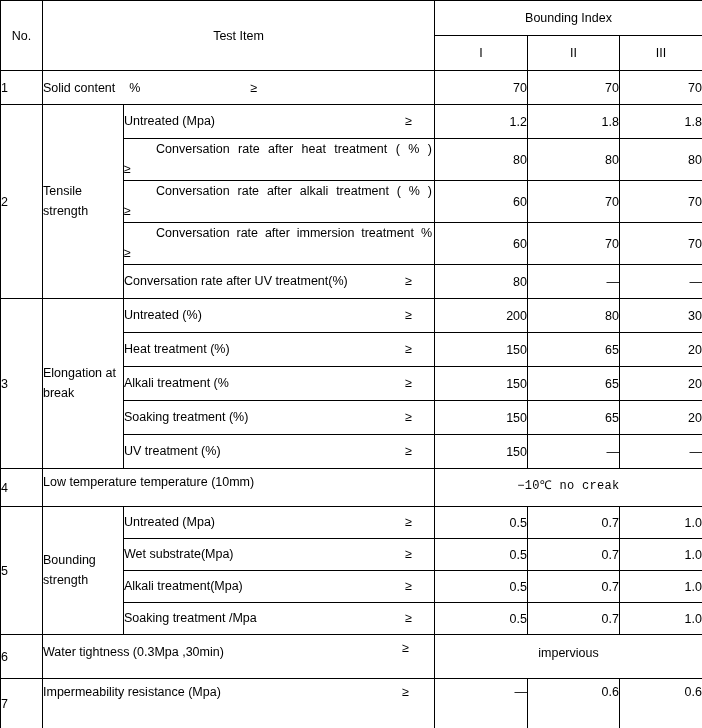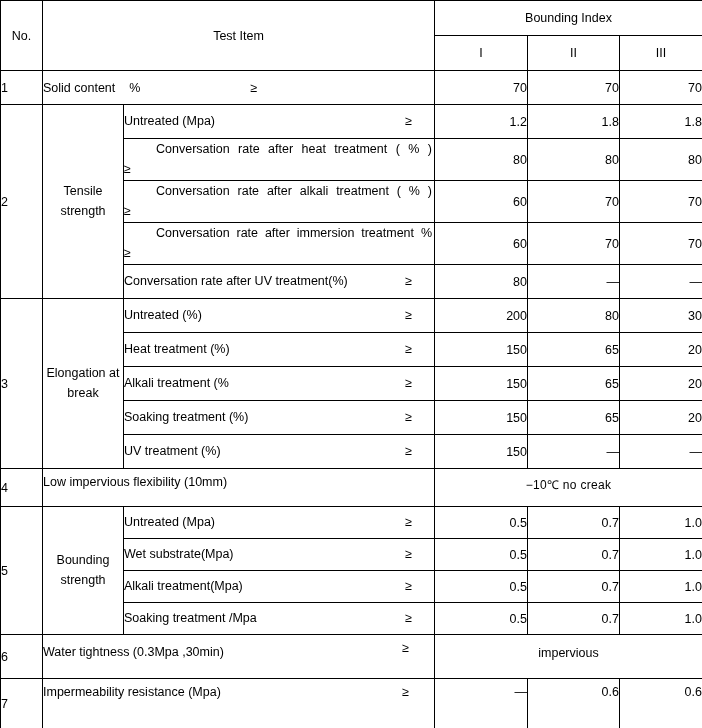--- a/index.html
+++ b/index.html
@@ -64,21 +64,21 @@
     text-align: left;
     padding-left: 8px;
     vertical-align: top;
     padding-top: 6px;
   }
   .no-cell.mid {
     vertical-align: middle;
     padding-top: 0;
   }
   .cat-cell {
-    text-align: center;
+    text-align: left;
     padding-left: 8px;
     vertical-align: middle;
     line-height: 1.55;
   }
   .item-cell {
     position: relative;
     padding: 5px 6px 5px 8px;
     text-align: left;
     vertical-align: top;
     line-height: 1.55;
@@ -132,21 +132,21 @@
 
   .val {
     text-align: right;
     vertical-align: middle;
   }
   .span-val {
     text-align: center;
     vertical-align: middle;
   }
   .mono {
-    font-family: Liberation Sans, sans-serif;
+    font-family: Liberation Mono, monospace;
     font-size: 12px;
     letter-spacing: 0.3px;
   }
   .pct {
     display: inline-block;
     font-style: normal;
   }
 </style>
 </head>
 <body>
@@ -269,21 +269,21 @@
         <span class="ge">≥</span><span>UV treatment (%)</span>
       </td>
       <td class="val">150</td>
       <td class="val">—</td>
       <td class="val">—</td>
     </tr>
 
     <tr style="height:38px">
       <td class="no-cell">4</td>
       <td class="wide-item" colspan="2" style="vertical-align:top;padding-top:6px">
-        <span>Low impervious flexibility (10mm)</span>
+        <span>Low temperature temperature (10mm)</span>
       </td>
       <td class="span-val mono" colspan="3" style="vertical-align:top;padding-top:7px">−10℃ no creak</td>
     </tr>
 
     <tr style="height:32px">
       <td class="no-cell mid" rowspan="4">5</td>
       <td class="cat-cell" rowspan="4">Bounding strength</td>
       <td class="item-cell one-line">
         <span class="ge">≥</span><span>Untreated (Mpa)</span>
       </td>

